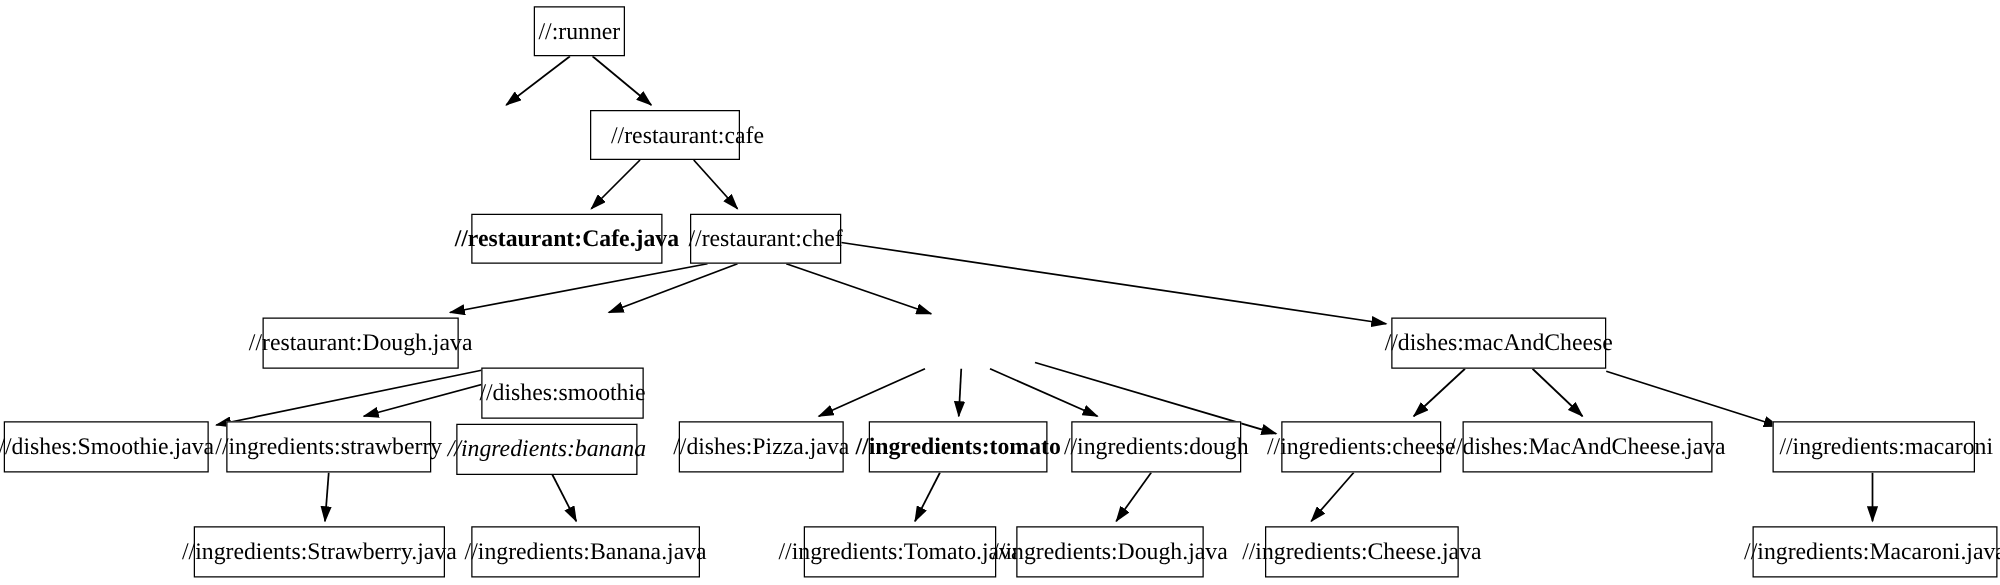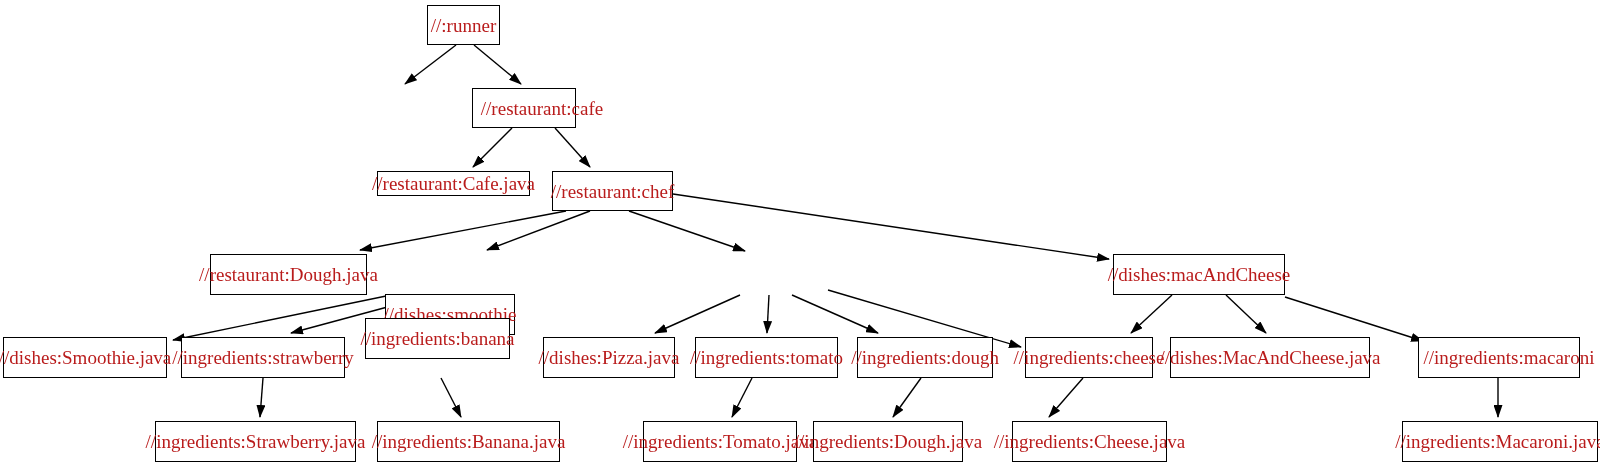--- a/index.html
+++ b/index.html
@@ -20,21 +20,21 @@
     left: 0;
     top: 0;
     width: 1600px;
     height: 468px;
   }
   .node {
     position: absolute;
     box-sizing: border-box;
     border: 1.5px solid #000000;
     background: #ffffff;
-    color: #b91c1c;
+    color: #000000;
     font-size: 19px;
     display: flex;
     align-items: center;
     justify-content: center;
     white-space: nowrap;
     text-align: center;
     line-height: 1;
   }
   .edge-line {
     stroke: #000000;
@@ -73,31 +73,31 @@
     <line class="edge-line" x1="752" y1="378" x2="732" y2="417" marker-end="url(#arrow)"></line>
     <line class="edge-line" x1="921" y1="378" x2="893" y2="417" marker-end="url(#arrow)"></line>
     <line class="edge-line" x1="1083" y1="378" x2="1049" y2="417" marker-end="url(#arrow)"></line>
     <line class="edge-line" x1="1172" y1="295" x2="1131" y2="333" marker-end="url(#arrow)"></line>
     <line class="edge-line" x1="1226" y1="295" x2="1266" y2="333" marker-end="url(#arrow)"></line>
     <line class="edge-line" x1="1285" y1="297" x2="1423" y2="341" marker-end="url(#arrow)"></line>
     <line class="edge-line" x1="1498" y1="378" x2="1498" y2="417" marker-end="url(#arrow)"></line>
   </svg>
 
   <div class="node" style="left:427px;  top:5px;   width:73px;  height:40px;">//:runner</div>
-  <div class="node" style="left:472px;  top:88px;  width:104px; height:40px;padding-left:36px;">//restaurant:cafe</div>
-  <div class="node" style="left:377px;  top:171px; width:153px; height:25px;">//restaurant:Cafe.java</div>
+  <div class="node" style="left:472px;  top:88px;  width:120px; height:40px;padding-left:36px;">//restaurant:cafe</div>
+  <div class="node" style="left:377px;  top:171px; width:153px; height:40px;font-weight:bold;">//restaurant:Cafe.java</div>
   <div class="node" style="left:552px;  top:171px; width:121px; height:40px;">//restaurant:chef</div>
   <div class="node" style="left:210px;  top:254px; width:157px; height:41px;">//restaurant:Dough.java</div>
   <div class="node" style="left:385px;  top:254px; width:130px; height:41px;margin-top:40px;">//dishes:smoothie</div>
   <div class="node" style="left:1113px; top:254px; width:172px; height:41px;">//dishes:macAndCheese</div>
   <div class="node" style="left:3px;    top:337px; width:164px; height:41px;">//dishes:Smoothie.java</div>
   <div class="node" style="left:181px;  top:337px; width:164px; height:41px;">//ingredients:strawberry</div>
-  <div class="node" style="left:365px;  top:318px; width:145px; height:41px;">//ingredients:banana</div>
+  <div class="node" style="left:365px;  top:339px; width:145px; height:41px;font-style:italic;">//ingredients:banana</div>
   <div class="node" style="left:543px;  top:337px; width:132px; height:41px;">//dishes:Pizza.java</div>
-  <div class="node" style="left:695px;  top:337px; width:143px; height:41px;">//ingredients:tomato</div>
+  <div class="node" style="left:695px;  top:337px; width:143px; height:41px;font-weight:bold;">//ingredients:tomato</div>
   <div class="node" style="left:857px;  top:337px; width:136px; height:41px;">//ingredients:dough</div>
   <div class="node" style="left:1025px; top:337px; width:128px; height:41px;">//ingredients:cheese</div>
   <div class="node" style="left:1170px; top:337px; width:200px; height:41px;">//dishes:MacAndCheese.java</div>
   <div class="node" style="left:1418px; top:337px; width:162px; height:41px;padding-left:20px;">//ingredients:macaroni</div>
   <div class="node" style="left:155px;  top:421px; width:201px; height:41px;">//ingredients:Strawberry.java</div>
   <div class="node" style="left:377px;  top:421px; width:183px; height:41px;">//ingredients:Banana.java</div>
   <div class="node" style="left:643px;  top:421px; width:154px; height:41px;">//ingredients:Tomato.java</div>
   <div class="node" style="left:813px;  top:421px; width:150px; height:41px;">//ingredients:Dough.java</div>
   <div class="node" style="left:980px;  top:421px; width:155px; height:41px;margin-left:32px;">//ingredients:Cheese.java</div>
   <div class="node" style="left:1402px; top:421px; width:196px; height:41px;">//ingredients:Macaroni.java</div>

